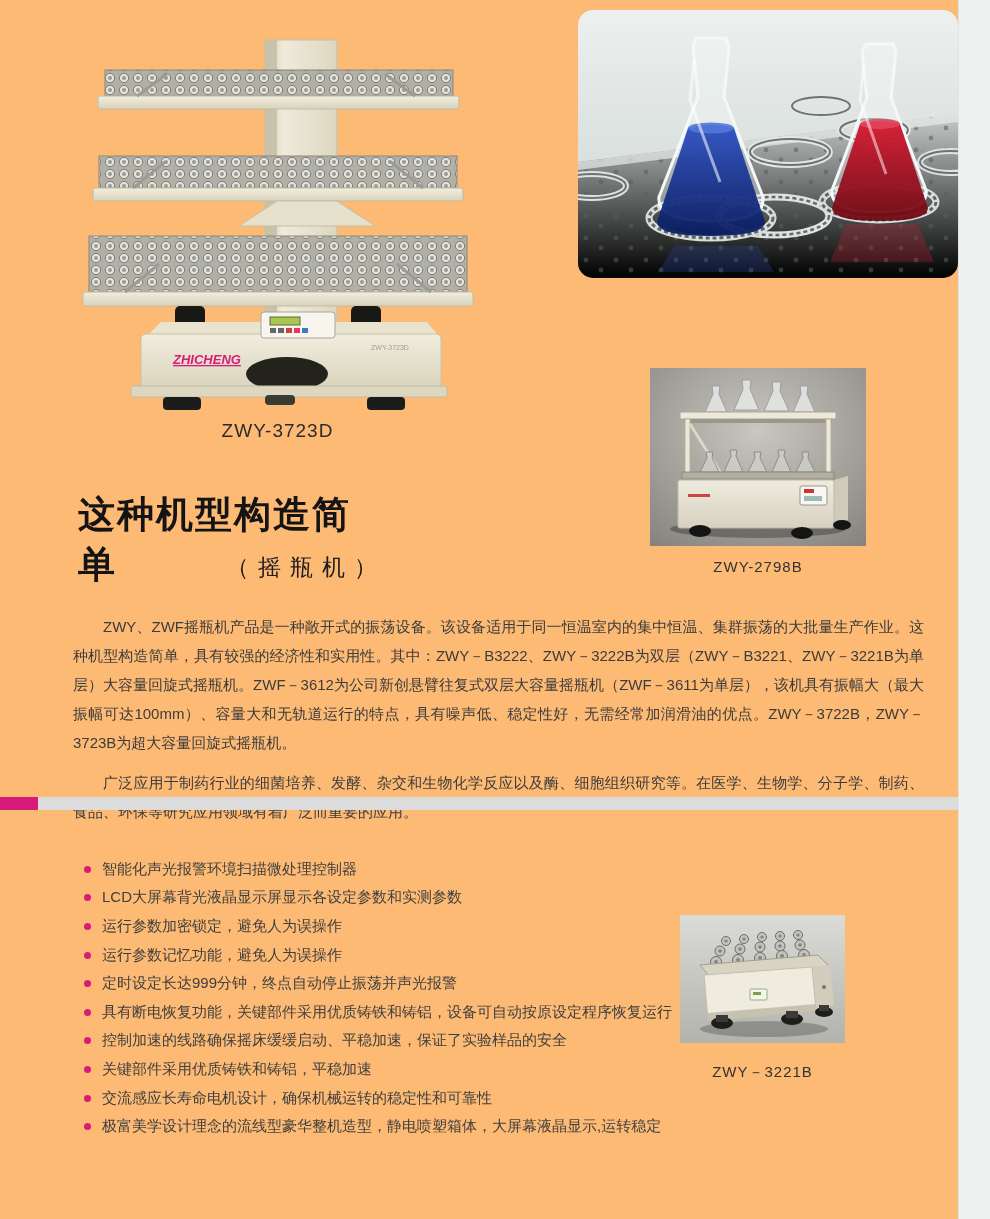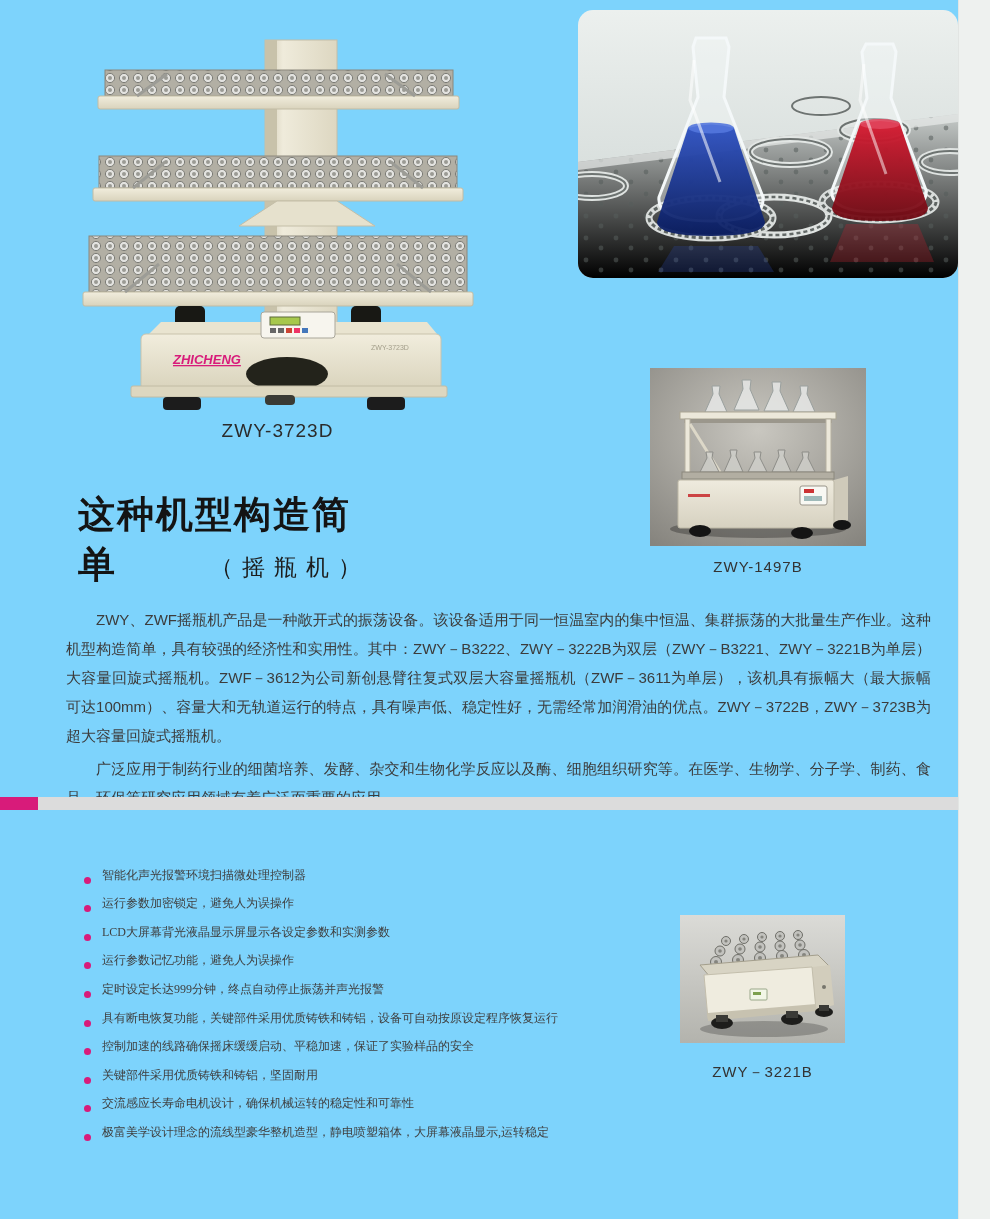--- a/index.html
+++ b/index.html
@@ -1,31 +1,31 @@
 <!DOCTYPE html>
 <html><head>
 <meta charset="utf-8">
 <style>
   html,body{margin:0;padding:0;background:#ffffff;}
-  .page{position:relative;width:990px;height:1219px;background:#7dd3fc;overflow:hidden;
+  .page{position:relative;width:990px;height:1219px;background:#fdba74;overflow:hidden;
         font-family:"Liberation Sans","DejaVu Sans",sans-serif;color:#3a3a3a;}
   .edge-strip{position:absolute;right:0;top:0;width:31px;height:1219px;background:#eef1ef;border-left:1px solid #e2e5e3;}
   .photo{position:absolute;}
   .caption{position:absolute;text-align:center;color:#2b2b2b;}
   .caption-main{left:75px;top:420px;width:405px;font-size:19px;letter-spacing:1px;}
   .caption-mid{left:650px;top:558px;width:216px;font-size:15px;letter-spacing:1px;color:#333;}
   .caption-bottom{left:655px;top:1063px;width:215px;font-size:15px;letter-spacing:1px;color:#333;}
   .title{position:absolute;left:78px;top:490px;width:300px;font-size:37px;font-weight:bold;color:#141414;letter-spacing:2px;}
-  .subtitle{position:absolute;left:78px;top:552px;width:292px;text-align:right;font-size:23px;color:#1c1c1c;letter-spacing:9px;}
+  .subtitle{position:absolute;left:94px;top:552px;width:292px;text-align:right;font-size:23px;color:#1c1c1c;letter-spacing:9px;}
   .intro{position:absolute;left:62px;top:601px;width:873px;font-size:15px;line-height:29px;text-align:justify;color:#3c3c3c;}
-  .intro p{margin:4px;text-indent:2em;}
+  .intro p{margin:11px;text-indent:2em;}
   .divider{position:absolute;left:0;top:797px;width:965px;height:13px;background:#dcdcdc;}
   .divider .accent{position:absolute;left:0;top:0;width:38px;height:13px;background:#d81b7a;}
   .features{position:absolute;left:84px;top:855px;width:625px;list-style:none;margin:0;padding:0;}
-  .features li{display:flex;align-items:flex-end;min-height:28.6px;font-size:12px;color:#3f3f3f;font-family:Liberation Serif, serif;}
+  .features li{display:flex;align-items:center;min-height:28.6px;font-size:15px;color:#3f3f3f;}
   .features .dot{width:7px;height:7px;border-radius:50%;background:#d81b7a;margin-right:11px;flex:0 0 auto;}
   svg text{font-family:"Liberation Sans","DejaVu Sans",sans-serif;}
 </style>
 </head>
 <body>
 
 <div class="page">
 
   <div class="photo" style="left:75px;top:12px;width:405px;height:403px;">
     <svg width="405" height="403" viewBox="0 0 405 403">
@@ -228,66 +228,66 @@
       <rect x="154" y="121" width="10" height="4" fill="#c33"></rect>
       <rect x="154" y="128" width="18" height="5" fill="#8aa" opacity=".8"></rect>
       <rect x="38" y="126" width="22" height="3" fill="#c44"></rect>
       <g fill="#141414">
         <ellipse cx="50" cy="163" rx="11" ry="6"></ellipse>
           <ellipse cx="152" cy="165" rx="11" ry="6"></ellipse>
           <ellipse cx="192" cy="157" rx="9" ry="5"></ellipse>
       </g>
     </svg>
   </div>
-  <div class="caption caption-mid">ZWY-1497B</div>
+  <div class="caption caption-mid">ZWY-2798B</div>
 
   <div class="title">这种机型构造简单</div>
   <div class="subtitle">（摇瓶机）</div>
 
   <div class="intro">
     <p>ZWY、ZWF摇瓶机产品是一种敞开式的振荡设备。该设备适用于同一恒温室内的集中恒温、集群振荡的大批量生产作业。这种机型构造简单，具有较强的经济性和实用性。其中：ZWY－B3222、ZWY－3222B为双层（ZWY－B3221、ZWY－3221B为单层）大容量回旋式摇瓶机。ZWF－3612为公司新创悬臂往复式双层大容量摇瓶机（ZWF－3611为单层），该机具有振幅大（最大振幅可达100mm）、容量大和无轨道运行的特点，具有噪声低、稳定性好，无需经常加润滑油的优点。ZWY－3722B，ZWY－3723B为超大容量回旋式摇瓶机。</p>
     <p>广泛应用于制药行业的细菌培养、发酵、杂交和生物化学反应以及酶、细胞组织研究等。在医学、生物学、分子学、制药、食品、环保等研究应用领域有着广泛而重要的应用。</p>
   </div>
 
   <div class="divider">
     <div class="accent"></div>
   </div>
 
   <ul class="features">
     <li>
         <span class="dot"></span>
         <span>智能化声光报警环境扫描微处理控制器</span>
       </li>
     <li>
         <span class="dot"></span>
+        <span>LCD大屏幕背光液晶显示屏显示各设定参数和实测参数</span>
+      </li>
+    <li>
+        <span class="dot"></span>
         <span>运行参数加密锁定，避免人为误操作</span>
       </li>
     <li>
         <span class="dot"></span>
-        <span>LCD大屏幕背光液晶显示屏显示各设定参数和实测参数</span>
-      </li>
-    <li>
-        <span class="dot"></span>
         <span>运行参数记忆功能，避免人为误操作</span>
       </li>
     <li>
         <span class="dot"></span>
         <span>定时设定长达999分钟，终点自动停止振荡并声光报警</span>
       </li>
     <li>
         <span class="dot"></span>
         <span>具有断电恢复功能，关键部件采用优质铸铁和铸铝，设备可自动按原设定程序恢复运行</span>
       </li>
     <li>
         <span class="dot"></span>
         <span>控制加速的线路确保摇床缓缓启动、平稳加速，保证了实验样品的安全</span>
       </li>
     <li>
         <span class="dot"></span>
-        <span>关键部件采用优质铸铁和铸铝，坚固耐用</span>
+        <span>关键部件采用优质铸铁和铸铝，平稳加速</span>
       </li>
     <li>
         <span class="dot"></span>
         <span>交流感应长寿命电机设计，确保机械运转的稳定性和可靠性</span>
       </li>
     <li>
         <span class="dot"></span>
         <span>极富美学设计理念的流线型豪华整机造型，静电喷塑箱体，大屏幕液晶显示,运转稳定</span>
       </li>
   </ul>

